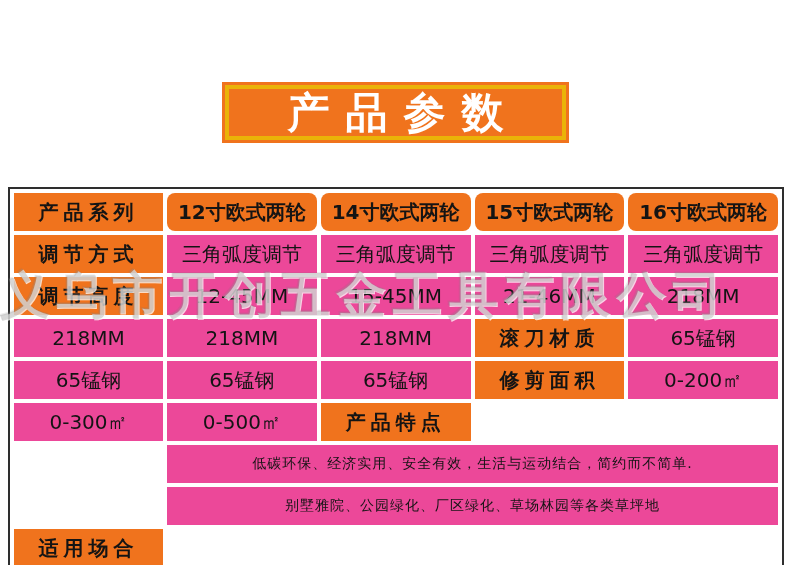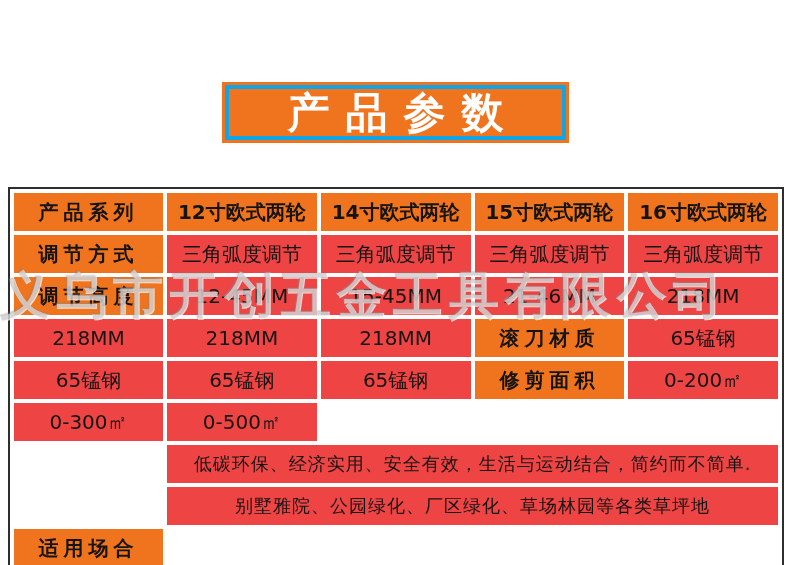--- a/index.html
+++ b/index.html
@@ -10,21 +10,21 @@
     overflow: hidden;
     font-family: "DejaVu Sans", "Liberation Sans", sans-serif;
   }
 
   
   .banner-outer {
     position: absolute; left: 222px; top: 82px;
     width: 347px; height: 61px;
     box-sizing: border-box;
     border: 3px solid #F0731D;
-    background: #0ea5e9;
+    background: #eab308;
     padding: 4px;
     text-align: center;
   }
   .banner-inner {
     width: 100%; height: 100%;
     background: #F0731D;
     display: flex; align-items: center; justify-content: center;
   }
   .banner-text {
     color: #ffffff;
@@ -56,25 +56,26 @@
     overflow: hidden;
   }
   .cell.label {
     background: #F0731D;
     font-weight: bold;
     letter-spacing: 5px;
   }
   .cell.head {
     background: #F0731D;
     font-weight: bold;
+    border-radius: 8px;
   }
-  .cell.data { background: #ef4444; }
+  .cell.data { background: #ec4899; }
   .cell.span4 {
     grid-column: 2 / 6;
-    font-size: 18px;
+    font-size: 14px;
     letter-spacing: 1px;
   }
 
   
   .watermark {
     position: absolute; left: 0; top: 262px;
     width: 100%;
     text-align: left;
     font-size: 50px;
     font-weight: bold;
@@ -125,20 +126,21 @@
     <div class="cell data">65锰钢</div>
     <div class="cell data">65锰钢</div>
     <div class="cell data">65锰钢</div>
     <div class="cell data">65锰钢</div>
 
     <div class="cell label">修剪面积</div>
     <div class="cell data">0-200㎡</div>
     <div class="cell data">0-300㎡</div>
     <div class="cell data">0-500㎡</div>
 
+    <div class="cell label">产品特点</div>
     <div class="cell data span4">低碳环保、经济实用、安全有效，生活与运动结合，简约而不简单.</div>
 
     <div class="cell data span4">别墅雅院、公园绿化、厂区绿化、草场林园等各类草坪地</div>
     <div class="cell label">适用场合</div>
 
   </div>
 
   <div class="watermark">义乌市开创五金工具有限公司</div>
 
 </div>

